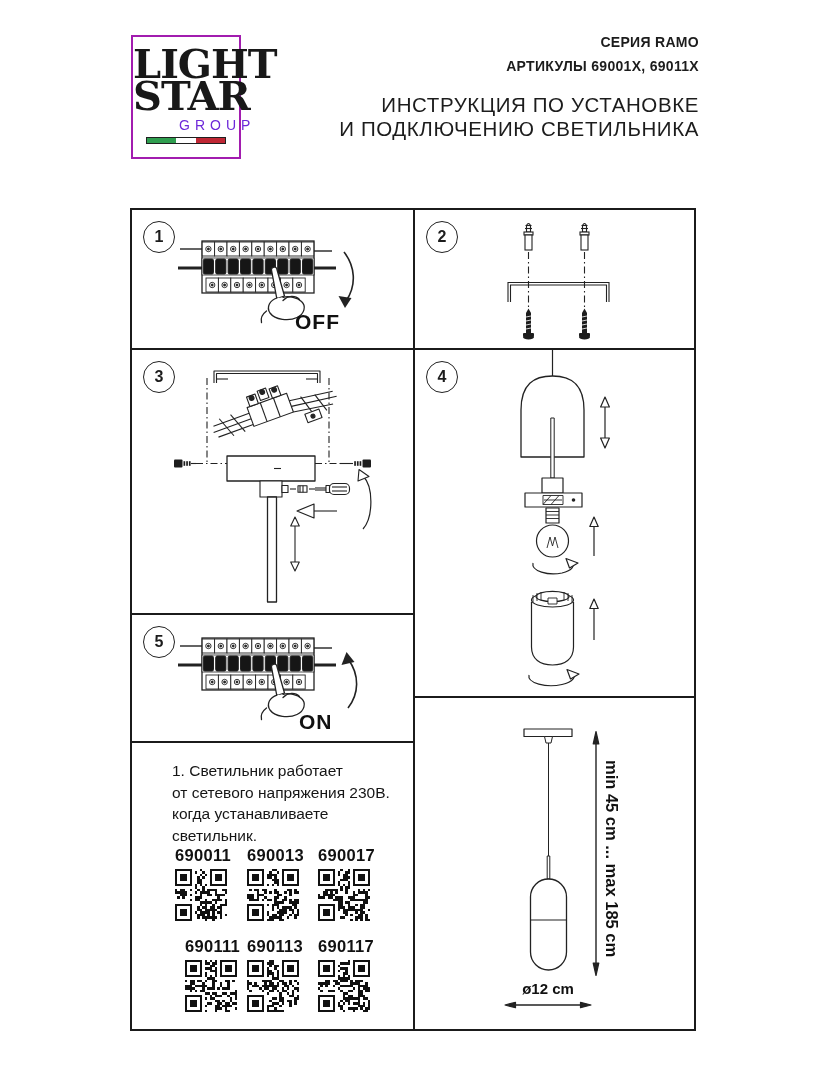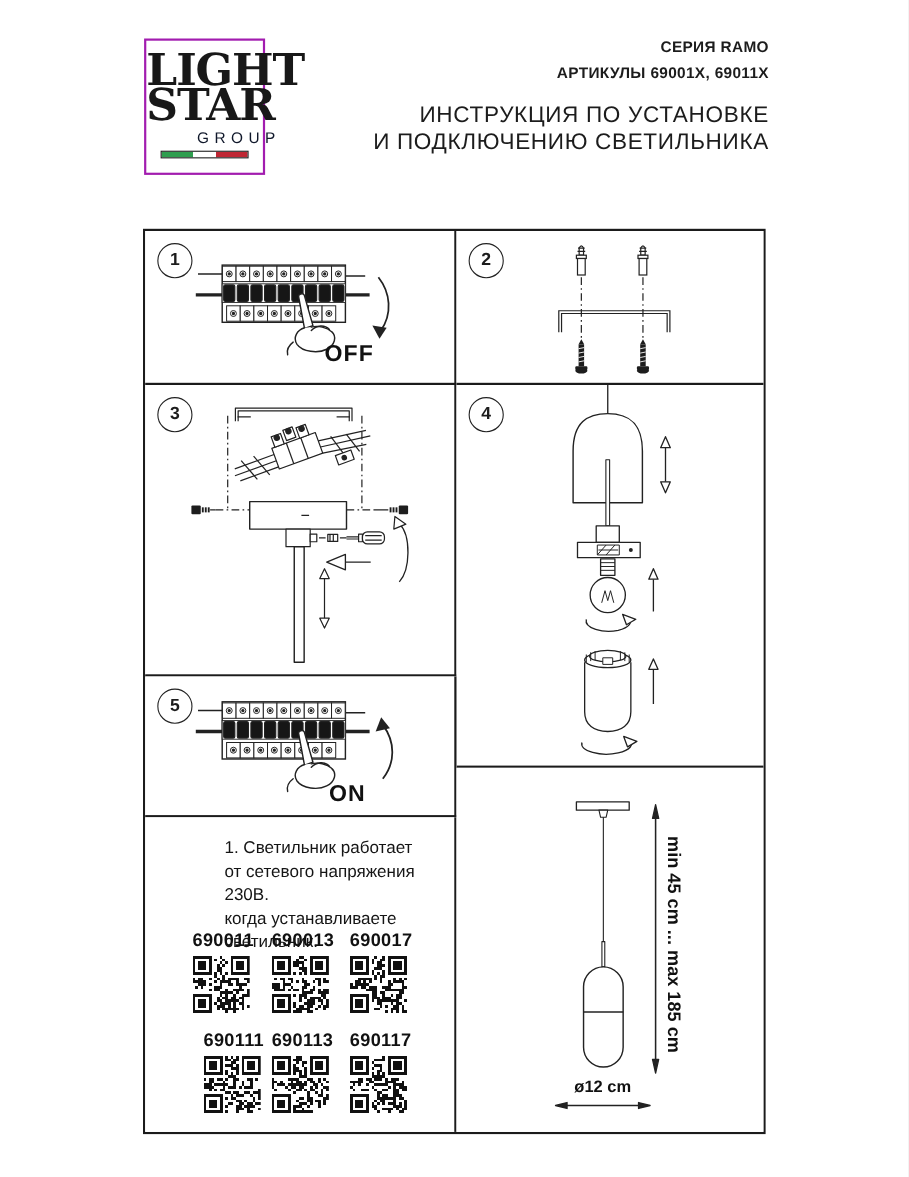--- a/index.html
+++ b/index.html
@@ -6,21 +6,21 @@
   .page{position:relative;width:826px;height:1070px;background:#ffffff;margin:0 auto;
         font-family:"Liberation Sans",sans-serif;color:#1c1c1c;overflow:hidden;}
 
   
   .logo-box{position:absolute;left:131px;top:35px;width:110px;height:124px;
             border:2px solid #a21caf;box-sizing:border-box;text-align:center;}
   .logo-word{display:block;font-family:"DejaVu Serif","Liberation Serif",serif;
              font-weight:700;font-size:40px;line-height:32px;letter-spacing:-1px;color:#181818;}
   .logo-inner{padding-top:11px;}
   .logo-group{display:block;margin-top:5px;font-size:14px;letter-spacing:5px;
-              font-weight:400;color:#0f172a;text-indent:5px;padding-left:41px;}
+              font-weight:400;color:#6d28d9;text-indent:5px;padding-left:41px;}
   .logo-flag{position:absolute;left:50%;transform:translateX(-50%);bottom:13px;width:80px;height:7px;
              border:1px solid #1f1f1f;box-sizing:border-box;
              background:linear-gradient(to right,var(--flag-green) 0 37%,var(--flag-white) 37% 63%,var(--flag-red) 63% 100%);}
 
   .title-block{position:absolute;right:127px;top:30px;text-align:right;}
   .title-sm{font-size:14px;line-height:24px;font-weight:700;letter-spacing:0.3px;}
   .title-gap{height:15px;}
   .title-lg{font-size:20.5px;line-height:23.5px;font-weight:400;letter-spacing:0.6px;margin-left:16px;}
 
   
@@ -32,21 +32,21 @@
   .badge{position:absolute;left:11px;top:11px;width:30px;height:30px;border:1.7px solid #222;
          border-radius:50%;display:flex;align-items:center;justify-content:center;
          font-weight:700;font-size:16px;background:#fff;z-index:2;}
   .panel svg.diagram{position:absolute;left:0;top:0;}
 
   .switch-label{position:absolute;font-weight:700;font-size:21px;letter-spacing:1px;color:#111;}
   .off-pos{left:163px;top:100px;}
   .on-pos{left:167px;top:95px;}
 
   
-  .notes-text{position:absolute;left:40px;top:17px;font-size:15.5px;line-height:21.5px;color:#151515;margin-left:32px;}
+  .notes-text{position:absolute;left:40px;top:17px;font-size:15.5px;line-height:21.5px;color:#151515;}
   .qr-cell{position:absolute;width:58px;}
   .qr-label{font-weight:700;font-size:16.5px;letter-spacing:0.3px;color:#111;}
   .qr{width:52px;height:52px;margin-top:4px;background:#fff;}
   .qr svg{width:100%;height:100%;display:block;fill:#111;}
 
   
   .dim-v{position:absolute;left:187px;top:62px;height:190px;display:flex;align-items:center;
          writing-mode:vertical-rl;font-weight:700;font-size:16.5px;white-space:nowrap;color:#111;}
   .dia-label{position:absolute;left:88px;top:282px;width:90px;text-align:center;
              font-weight:700;font-size:15px;color:#111;}

